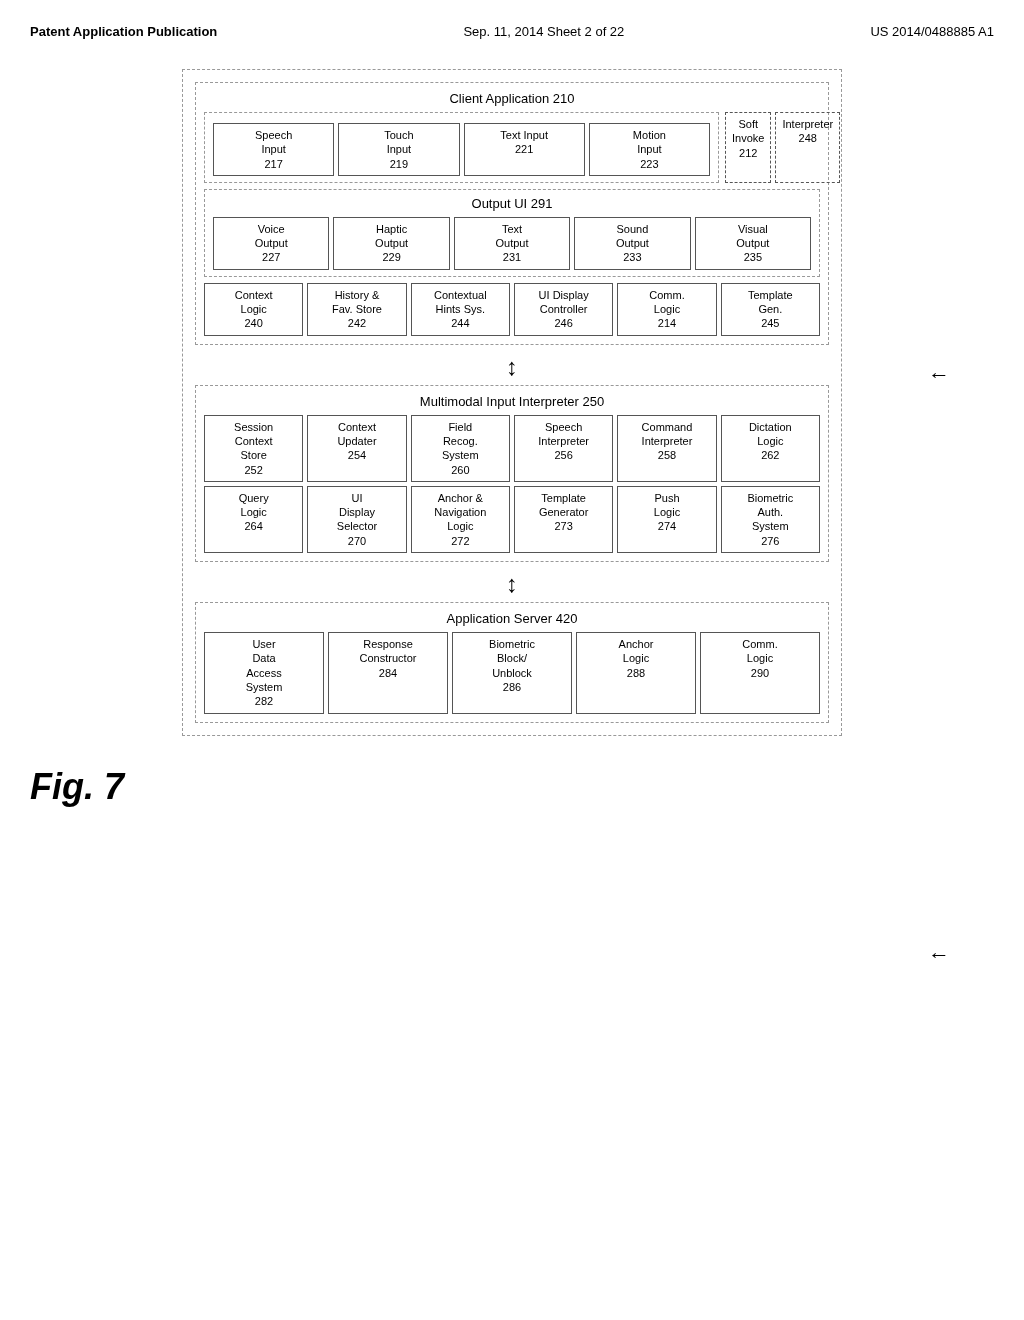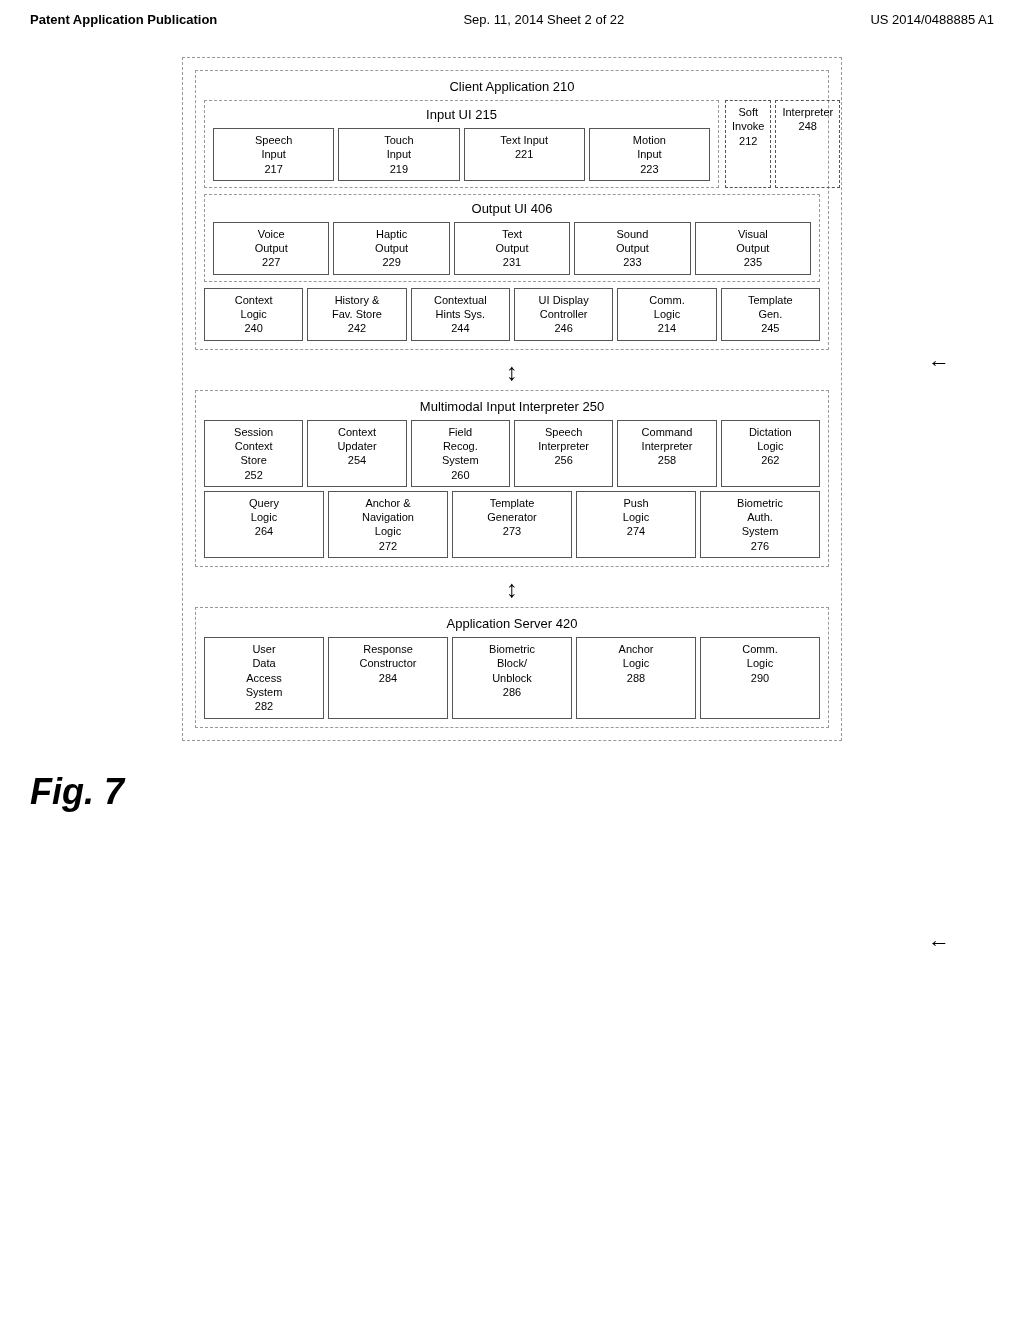--- a/index.html
+++ b/index.html
@@ -7,21 +7,21 @@
       background: #fff;
       font-family: Arial, sans-serif;
       font-size: 12px;
       width: 1024px;
       min-height: 1320px;
       color: #000;
     }
     .page {
       width: 1024px;
       min-height: 1320px;
-      padding: 12px 30px;
+      padding: 24px 30px;
       position: relative;
     }
     .header {
       display: flex;
       justify-content: space-between;
       align-items: flex-start;
       margin-bottom: 30px;
       font-size: 13px;
     }
     .header-left { font-weight: bold; }
@@ -121,36 +121,35 @@
   </div>
 
   <div class="outer-diagram">
     <div class="diagram">
 
       <div class="client-app">
         <div class="section-label">Client Application 210</div>
 
         <div style="display:flex; align-items:stretch; gap:6px; margin-bottom:6px;">
           <div style="flex:1; border:1.5px dashed #999; padding:6px 8px;">
-            <div class="section-label">Input UI 215</div>
             <div class="input-ui-row">
               <div class="comp-box">Speech<br>Input<br>217</div>
               <div class="comp-box">Touch<br>Input<br>219</div>
               <div class="comp-box">Text Input<br>221</div>
               <div class="comp-box">Motion<br>Input<br>223</div>
             </div>
           </div>
           <div style="display:flex; flex-direction:row; gap:4px; width:95px;">
             <div class="comp-box-dashed">Soft Invoke<br>212</div>
             <div class="comp-box-dashed">Interpreter<br>248</div>
           </div>
         </div>
 
         <div style="border:1.5px dashed #999; padding:6px 8px; margin-bottom:6px; position:relative;">
-          <div class="section-label">Output UI 406</div>
+          <div class="section-label">Output UI 291</div>
           <div style="display:flex; gap:4px; margin-top:4px;">
             <div class="comp-box">Voice<br>Output<br>227</div>
             <div class="comp-box">Haptic<br>Output<br>229</div>
             <div class="comp-box">Text<br>Output<br>231</div>
             <div class="comp-box">Sound<br>Output<br>233</div>
             <div class="comp-box">Visual<br>Output<br>235</div>
           </div>
         </div>
 
         <div style="display:flex; gap:4px;">
@@ -170,20 +169,21 @@
         <div style="display:flex; gap:4px; margin-top:4px;">
           <div class="comp-box">Session<br>Context<br>Store<br>252</div>
           <div class="comp-box">Context<br>Updater<br>254</div>
           <div class="comp-box">Field<br>Recog.<br>System<br>260</div>
           <div class="comp-box">Speech<br>Interpreter<br>256</div>
           <div class="comp-box">Command<br>Interpreter<br>258</div>
           <div class="comp-box">Dictation<br>Logic<br>262</div>
         </div>
         <div style="display:flex; gap:4px; margin-top:4px;">
           <div class="comp-box">Query<br>Logic<br>264</div>
+          <div class="comp-box">UI<br>Display<br>Selector<br>270</div>
           <div class="comp-box">Anchor &amp;<br>Navigation<br>Logic<br>272</div>
           <div class="comp-box">Template<br>Generator<br>273</div>
           <div class="comp-box">Push<br>Logic<br>274</div>
           <div class="comp-box">Biometric<br>Auth.<br>System<br>276</div>
         </div>
       </div>
 
       <div class="arrow-vertical">↕</div>
 
       <div class="appserver-box">

